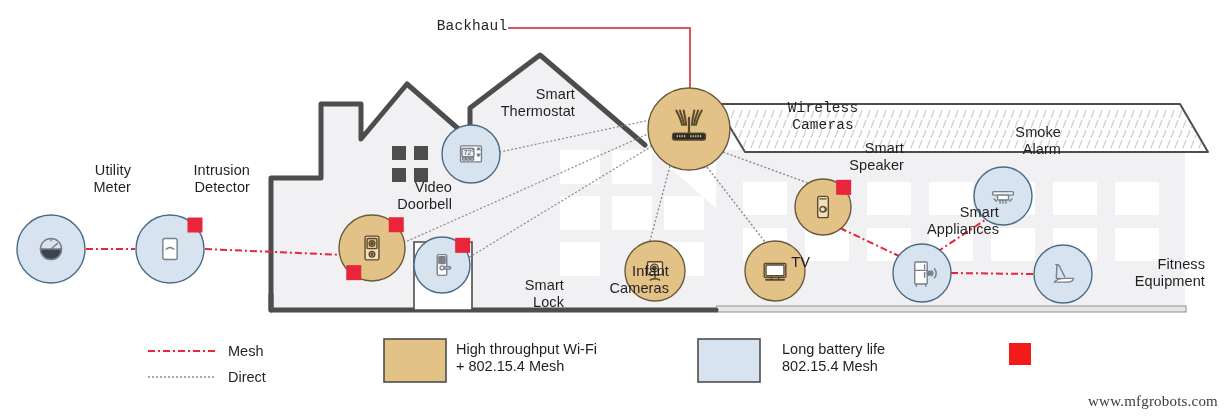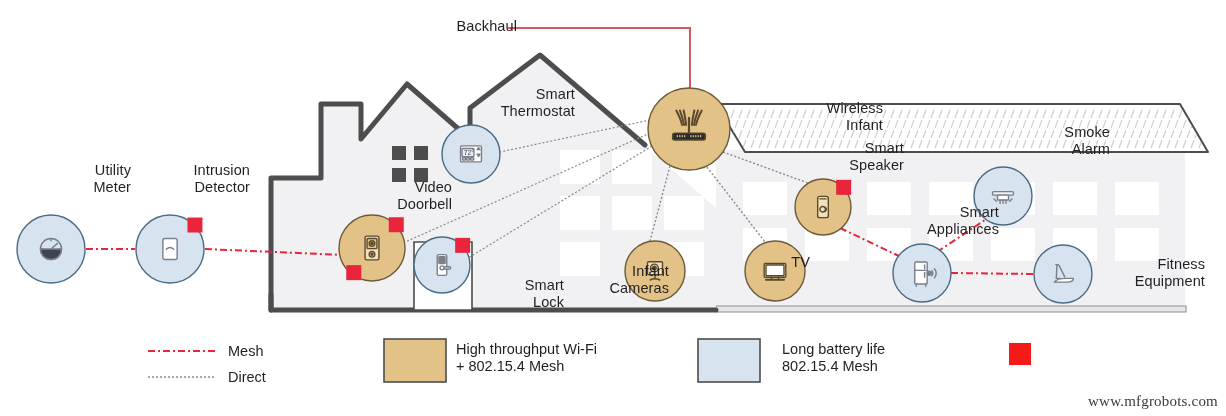--- a/index.html
+++ b/index.html
@@ -15,21 +15,21 @@
 
   .lbl{
     position:absolute;
     font-size:14.5px;
     line-height:16.5px;
     color:#231f20;
     text-align:right;
     white-space:pre-line;
     letter-spacing:0.1px;
   }
-  .lbl.left{text-align:right;}
+  .lbl.left{text-align:center;font-family:Liberation Mono, monospace;}
   .legend-text{
     position:absolute;
     font-size:14.5px;
     line-height:17px;
     color:#231f20;
     white-space:pre-line;
     text-align:left;
   }
   .wm{
     position:absolute;
@@ -599,26 +599,26 @@
       <div class="lbl" style="left: 292px; width: 160px; top: 179px;">Video
 Doorbell</div>
       <div class="lbl" style="left: 404px; width: 160px; top: 277px;">Smart
 Lock</div>
       <div class="lbl" style="left: 415px; width: 160px; top: 86px;">Smart
 Thermostat</div>
       <div class="lbl" style="left: 509px; width: 160px; top: 263px;">Infant
 Cameras</div>
       <div class="lbl" style="left: 650px; width: 160px; top: 254px;">TV</div>
       <div class="lbl left" style="left: 763px; width: 120px; top: 100px;">Wireless
-Infant</div>
+Cameras</div>
       <div class="lbl" style="left: 744px; width: 160px; top: 140px;">Smart
 Speaker</div>
       <div class="lbl" style="left: 839px; width: 160px; top: 204px;">Smart
 Appliances</div>
-      <div class="lbl" style="left: 950px; width: 160px; top: 124px;">Smoke
+      <div class="lbl" style="left: 901px; width: 160px; top: 124px;">Smoke
 Alarm</div>
       <div class="lbl" style="left: 1045px; width: 160px; top: 256px;">Fitness
 Equipment</div>
     </div>
 
   <div class="lbl left" style="left:427px;top:18px;width:90px;">Backhaul</div>
 
   <div class="legend-text" style="left:228px;top:343px;">Mesh</div>
   <div class="legend-text" style="left:228px;top:369px;">Direct</div>
   <div class="legend-text" style="left:456px;top:341px;">High throughput Wi-Fi

